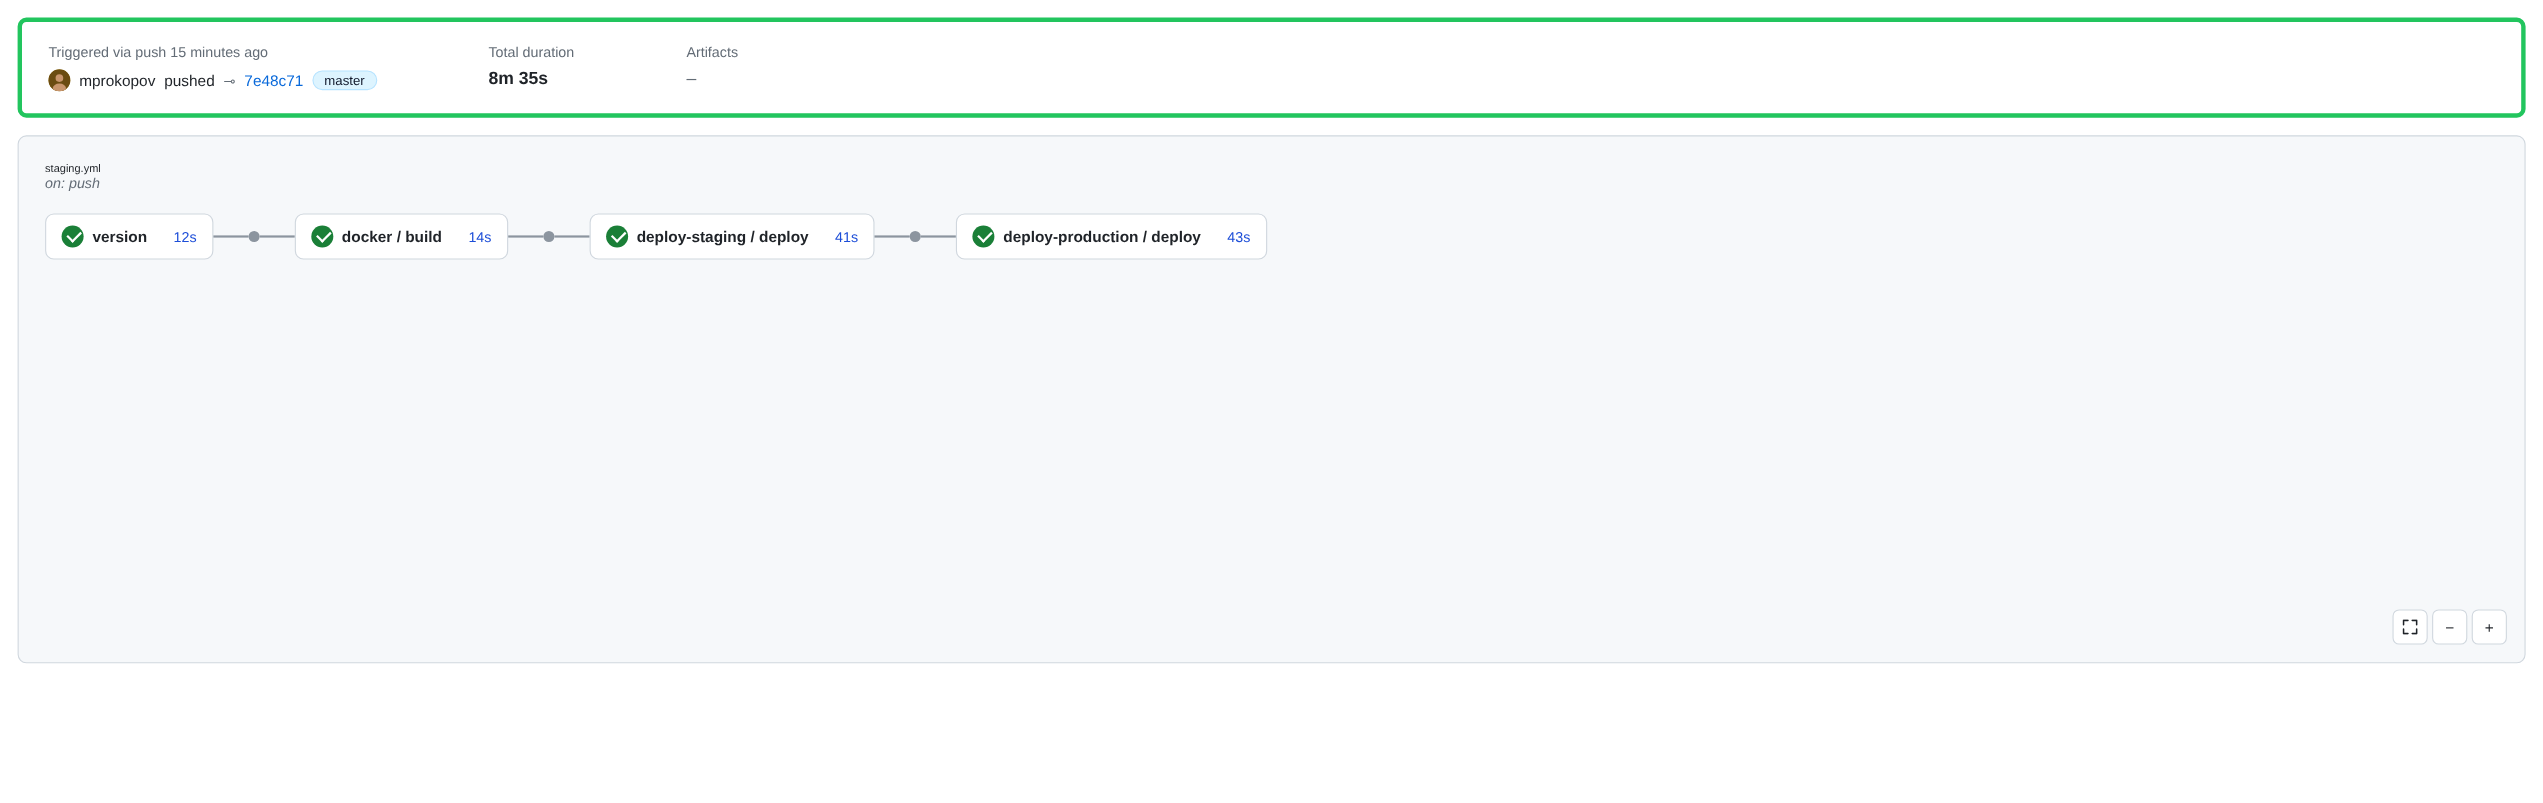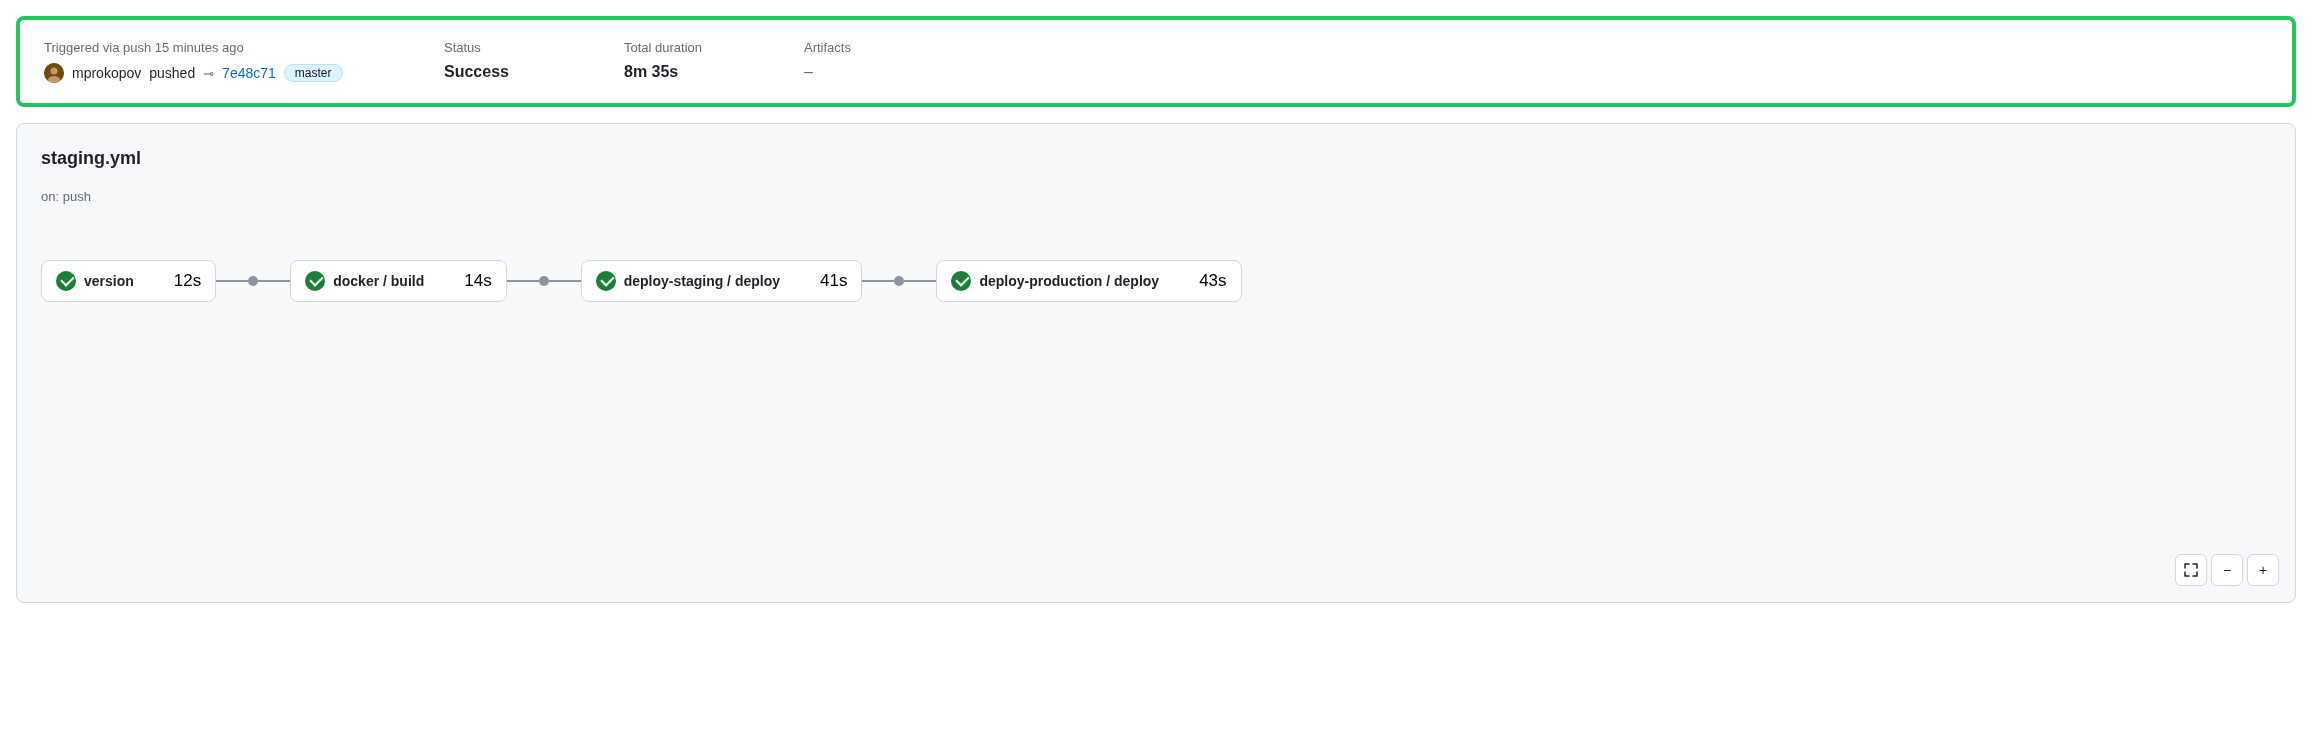--- a/index.html
+++ b/index.html
@@ -111,30 +111,31 @@
     .workflow-card {
       background: #f6f8fa;
       border: 1px solid #d0d7de;
       border-radius: 8px;
       padding: 24px 24px 80px 24px;
       position: relative;
       min-height: 480px;
     }
 
     .workflow-title {
-      font-size: 18px;
-      font-weight: 700;
-      color: #1f2328;
+      font-size: 10px;
+      font-weight: 400;
+      color: #1f2328;
+      margin-bottom: 0;
+    }
+
+    .workflow-trigger {
+      font-size: 13px;
+      color: #636c76;
       margin-bottom: 20px;
-    }
-
-    .workflow-trigger {
-      font-size: 13px;
-      color: #636c76;
-      margin-bottom: 56px;
+      font-style: italic;
     }
 
     
     .pipeline {
       display: flex;
       align-items: center;
       gap: 0;
       margin-top: 16px;
     }
 
@@ -149,23 +150,23 @@
       white-space: nowrap;
       font-size: 14px;
       color: #1f2328;
     }
 
     .job-name {
       font-weight: 700;
     }
 
     .job-duration {
-      color: #000000;
-      font-size: 17px;
-      margin-left: 32px;
+      color: #1d4ed8;
+      font-size: 13px;
+      margin-left: 16px;
     }
 
     .success-icon {
       width: 20px;
       height: 20px;
       border-radius: 50%;
       background: #1a7f37;
       display: inline-flex;
       align-items: center;
       justify-content: center;
@@ -243,24 +244,20 @@
         </svg>
       </span>
       <span class="commit-hash">mprokopov</span>
       <span>pushed</span>
       <span class="git-icon">⊸</span>
       <span style="color:#0969da; cursor:pointer;">7e48c71</span>
       <span class="branch-badge">master</span>
     </div>
   </div>
 
-  <div class="info-section">
-    <div class="info-label">Status</div>
-    <div class="info-value">Success</div>
-  </div>
 
   <div class="info-section">
     <div class="info-label">Total duration</div>
     <div class="info-value">8m 35s</div>
   </div>
 
   <div class="info-section">
     <div class="info-label">Artifacts</div>
     <div class="info-value muted">–</div>
   </div>

